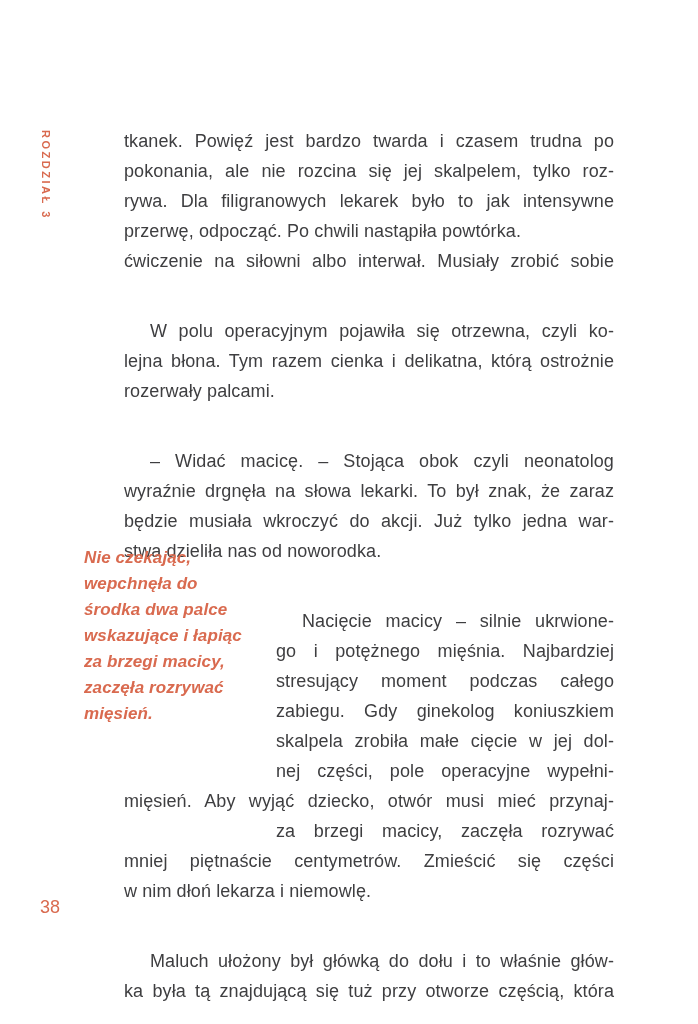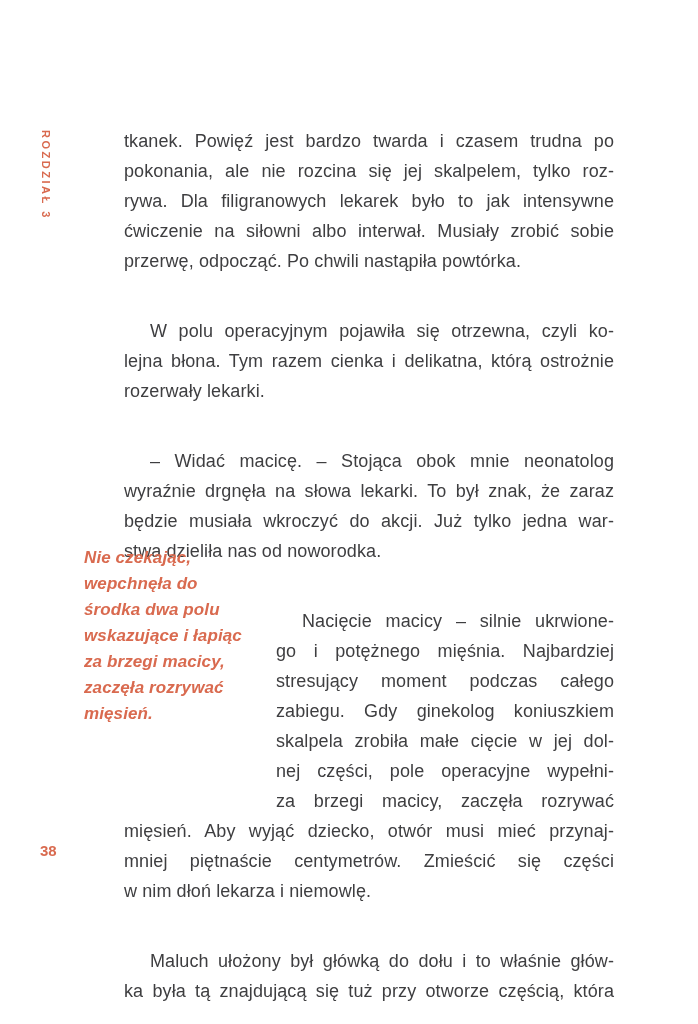--- a/index.html
+++ b/index.html
@@ -26,23 +26,23 @@
     writing-mode: vertical-rl;
     font-size: 11px;
     font-weight: 700;
     letter-spacing: 2.5px;
     color: var(--accent);
     white-space: nowrap;
   }
   .page-number {
     position: absolute;
     left: 40px;
-    top: 842px;
-    font-size: 15px;
-    font-weight: 700;
+    top: 897px;
+    font-size: 18px;
+    font-weight: 400;
     color: var(--accent);
   }
   .text-flow {
     position: absolute;
     left: 124px;
     top: 126px;
     width: 490px;
     color: var(--text);
     font-size: 18px;
     line-height: 30px;
@@ -85,47 +85,47 @@
 <body>
 
 <div class="page">
 
   <div class="chapter-label">ROZDZIAŁ 3</div>
 
   <div class="text-flow">
     <div class="pull-quote" style="color: rgb(217, 106, 79);">
         <div class="quote-line">Nie czekając,</div>
         <div class="quote-line">wepchnęła do</div>
-        <div class="quote-line">środka dwa polu</div>
+        <div class="quote-line">środka dwa palce</div>
         <div class="quote-line">wskazujące i łapiąc</div>
         <div class="quote-line">za brzegi macicy,</div>
         <div class="quote-line">zaczęła rozrywać</div>
         <div class="quote-line">mięsień.</div>
       </div>
 
   <div class="line">tkanek. Powięź jest bardzo twarda i czasem trudna po</div>
       <div class="line">pokonania, ale nie rozcina się jej skalpelem, tylko roz-</div>
       <div class="line">rywa. Dla filigranowych lekarek było to jak intensywne</div>
+      <div class="line line-end">przerwę, odpocząć. Po chwili nastąpiła powtórka.</div>
       <div class="line">ćwiczenie na siłowni albo interwał. Musiały zrobić sobie</div>
-      <div class="line line-end">przerwę, odpocząć. Po chwili nastąpiła powtórka.</div>
       <div class="line indent">W polu operacyjnym pojawiła się otrzewna, czyli ko-</div>
       <div class="line">lejna błona. Tym razem cienka i delikatna, którą ostrożnie</div>
-      <div class="line line-end">rozerwały lekarki.</div>
-      <div class="line indent">– Widać macicę. – Stojąca obok mnie neonatolog</div>
+      <div class="line line-end">rozerwały palcami.</div>
+      <div class="line indent">– Widać macicę. – Stojąca obok czyli neonatolog</div>
       <div class="line">wyraźnie drgnęła na słowa lekarki. To był znak, że zaraz</div>
       <div class="line">będzie musiała wkroczyć do akcji. Już tylko jedna war-</div>
       <div class="line line-end">stwa dzieliła nas od noworodka.</div>
       <div class="line indent narrow">Nacięcie macicy – silnie ukrwione-</div>
       <div class="line narrow">go i potężnego mięśnia. Najbardziej</div>
       <div class="line narrow">stresujący moment podczas całego</div>
       <div class="line narrow">zabiegu. Gdy ginekolog koniuszkiem</div>
       <div class="line narrow">skalpela zrobiła małe cięcie w jej dol-</div>
       <div class="line narrow">nej części, pole operacyjne wypełni-</div>
+      <div class="line">mięsień. Aby wyjąć dziecko, otwór musi mieć przynaj-</div>
       <div class="line narrow">za brzegi macicy, zaczęła rozrywać</div>
-      <div class="line">mięsień. Aby wyjąć dziecko, otwór musi mieć przynaj-</div>
       <div class="line">mniej piętnaście centymetrów. Zmieścić się części</div>
       <div class="line line-end">w nim dłoń lekarza i niemowlę.</div>
       <div class="line indent">Maluch ułożony był główką do dołu i to właśnie głów-</div>
       <div class="line">ka była tą znajdującą się tuż przy otworze częścią, która</div>
     </div>
 
   <div class="page-number">38</div>
 
 </div>
 

